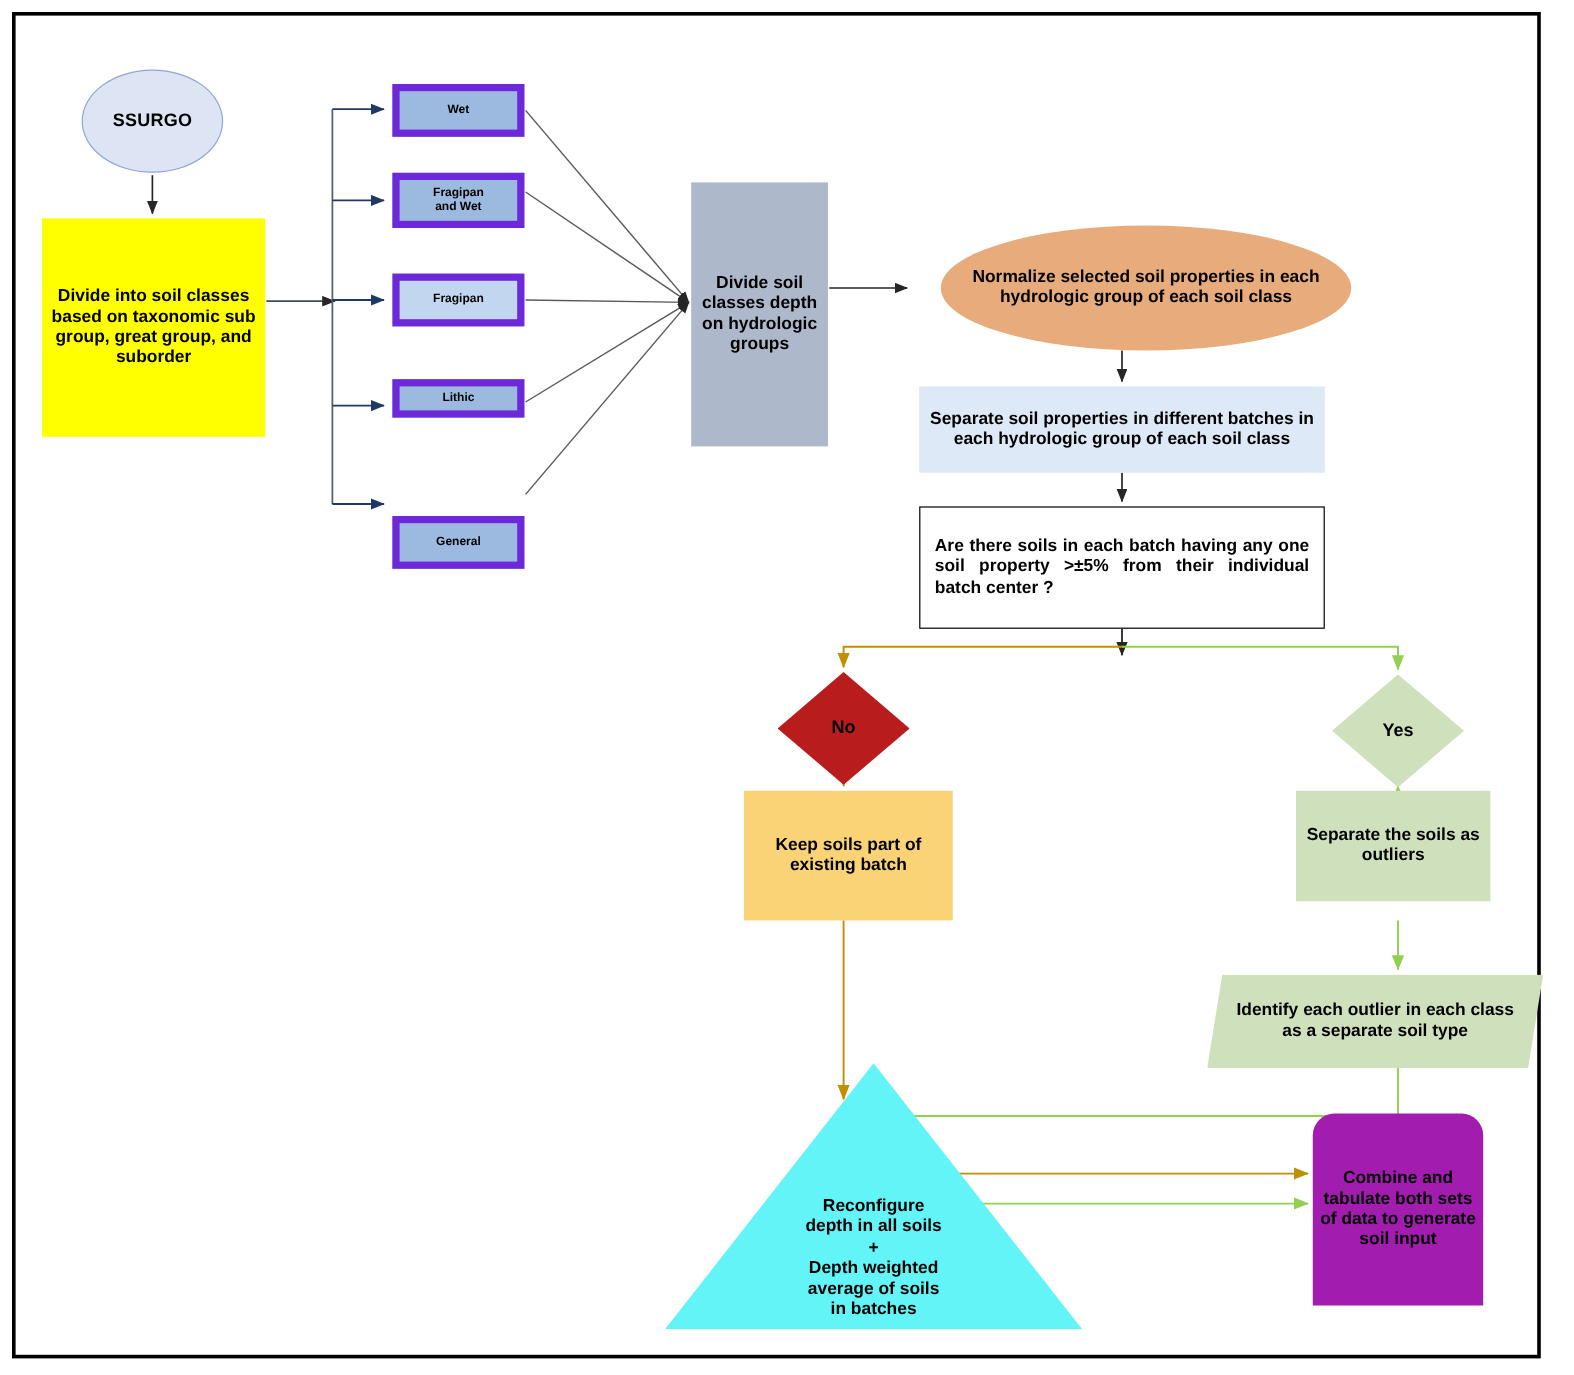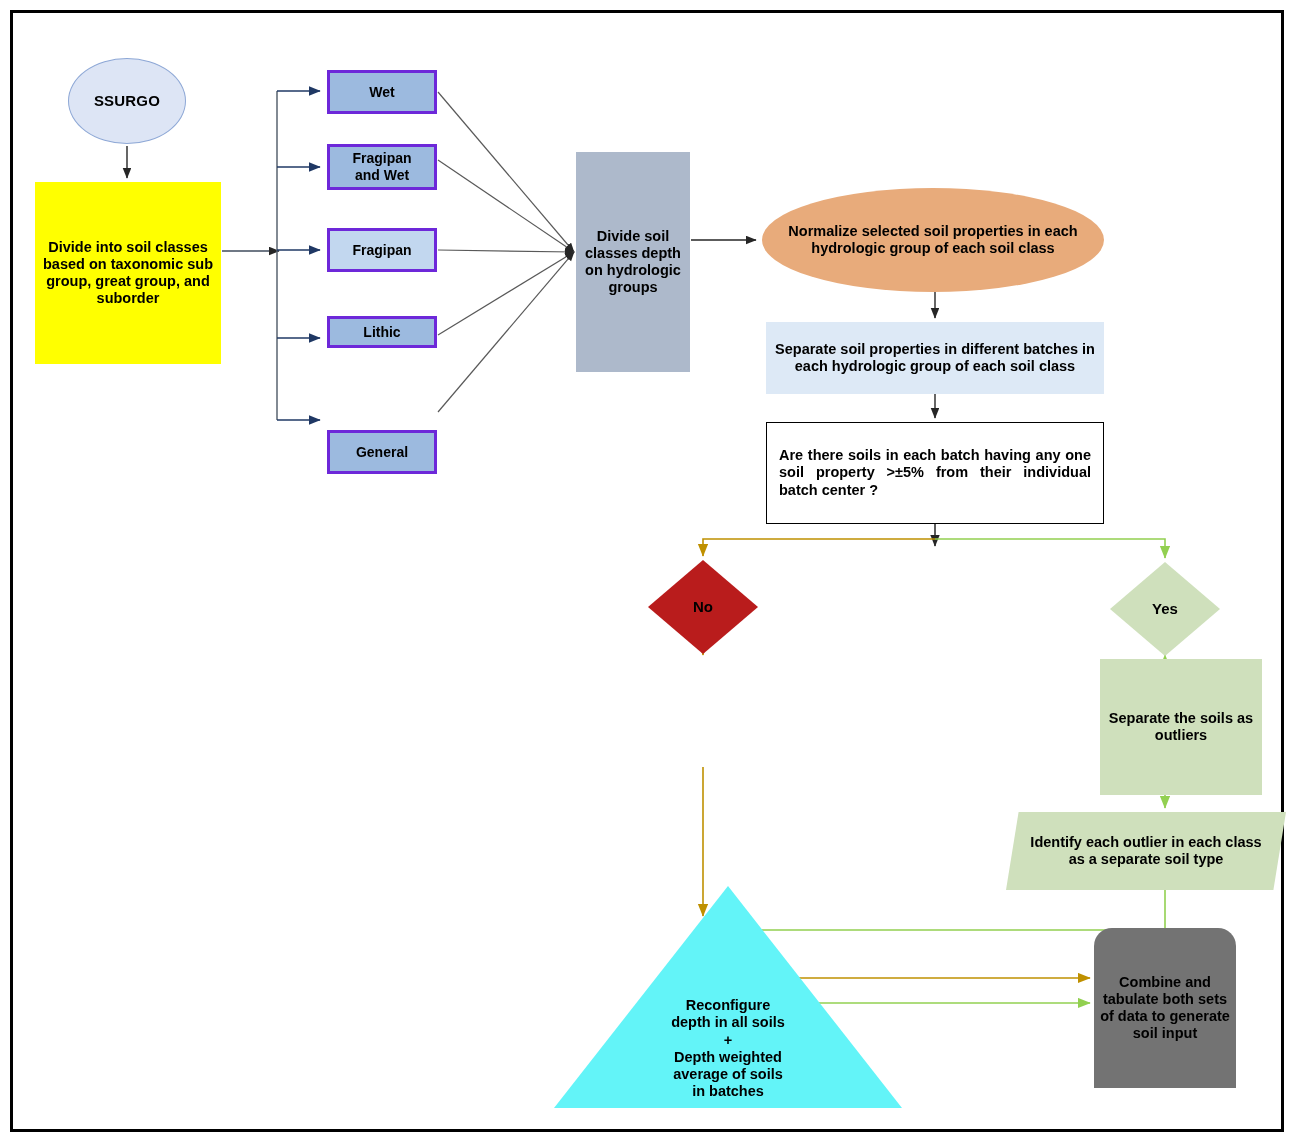--- a/index.html
+++ b/index.html
@@ -55,38 +55,38 @@
     text-align: right;
   }
   .n-divide-soil {
     left: 35px; top: 182px; width: 186px; height: 182px;
     background: #ffff00;
     font-size: 14.5px;
     padding: 0 6px;
   }
   .blue-box {
     background: #9cbadf;
-    border: 3px solid #6d28d9;
-    font-size: 14px;
+    border: 6px solid #6d28d9;
+    font-size: 10px;
     width: 110px;
   }
   .n-wet      { left: 327px; top: 70px;  height: 44px; }
   .n-fragwet  { left: 327px; top: 144px; height: 46px; }
   .n-fragipan { left: 327px; top: 228px; height: 44px; background: #c2d7ef; }
   .n-lithic   { left: 327px; top: 316px; height: 32px; }
   .n-general  { left: 327px; top: 398px; height: 44px; margin-top: 32px; }
 
   .n-divide-hydro {
     left: 576px; top: 152px; width: 114px; height: 220px;
     background: #adb9cb;
     font-size: 14.5px;
     padding: 0 4px;
   }
   .n-normalize {
-    left: 762px; top: 188px; width: 342px; height: 104px;
+    left: 784px; top: 188px; width: 342px; height: 104px;
     border-radius: 50%;
     background: #e8ab7b;
     font-size: 14.5px;
     padding: 0 26px;
   }
   .n-separate-props {
     left: 766px; top: 322px; width: 338px; height: 72px;
     background: #dde9f6;
     font-size: 14.5px;
     padding: 12px 8px;
@@ -115,43 +115,42 @@
     left: 1110px; top: 562px;
     background: #cfe0bc;
     clip-path: polygon(50% 0, 100% 50%, 50% 100%, 0 50%);
   }
   .n-keep {
     left: 620px; top: 659px; width: 174px; height: 108px;
     background: #fbd377;
     font-size: 14.5px;
   }
   .n-sep-outliers {
-    left: 1080px; top: 659px; width: 162px; height: 136px;
+    left: 1080px; top: 659px; width: 162px; height: 92px;
     background: #cfe0bc;
     font-size: 14.5px;
-    margin-left: 20px;
   }
   .n-identify {
     left: 1006px; top: 812px; width: 280px; height: 78px;
     background: #cfe0bc;
     font-size: 14.5px;
     clip-path: polygon(4.5% 0, 100% 0, 95.5% 100%, 0 100%);
     padding: 0 24px;
   }
   .n-triangle {
     left: 554px; top: 886px; width: 348px; height: 222px;
     background: #63f4f8;
     clip-path: polygon(50% 0, 100% 100%, 0 100%);
     font-size: 14.5px;
     align-items: flex-end;
     padding-bottom: 8px;
   }
   .n-combine {
     left: 1094px; top: 928px; width: 142px; height: 160px;
-    background: #737373;
+    background: #a21caf;
     border-radius: 18px 18px 0 0;
     font-size: 14.5px;
     padding: 0 6px;
   }
 </style>
 </head>
 <body>
 
 <div id="canvas">
 
@@ -281,20 +280,21 @@
   <div class="node n-separate-props">Separate soil properties in different batches in each hydrologic group of each soil class</div>
 
   <div class="node n-question">
     <span class="qtext">Are there soils in each batch having any one soil property &gt;±5% from their individual batch center ?</span>
   </div>
 
   <div class="node diamond n-no">No</div>
 
   <div class="node diamond n-yes">Yes</div>
 
+  <div class="node n-keep">Keep soils part of existing batch</div>
 
   <div class="node n-sep-outliers">Separate the soils as outliers</div>
 
   <div class="node n-identify">Identify each outlier in each class as a separate soil type</div>
 
   <div class="node n-triangle">Reconfigure
 depth in all soils
 +
 Depth weighted
 average of soils

